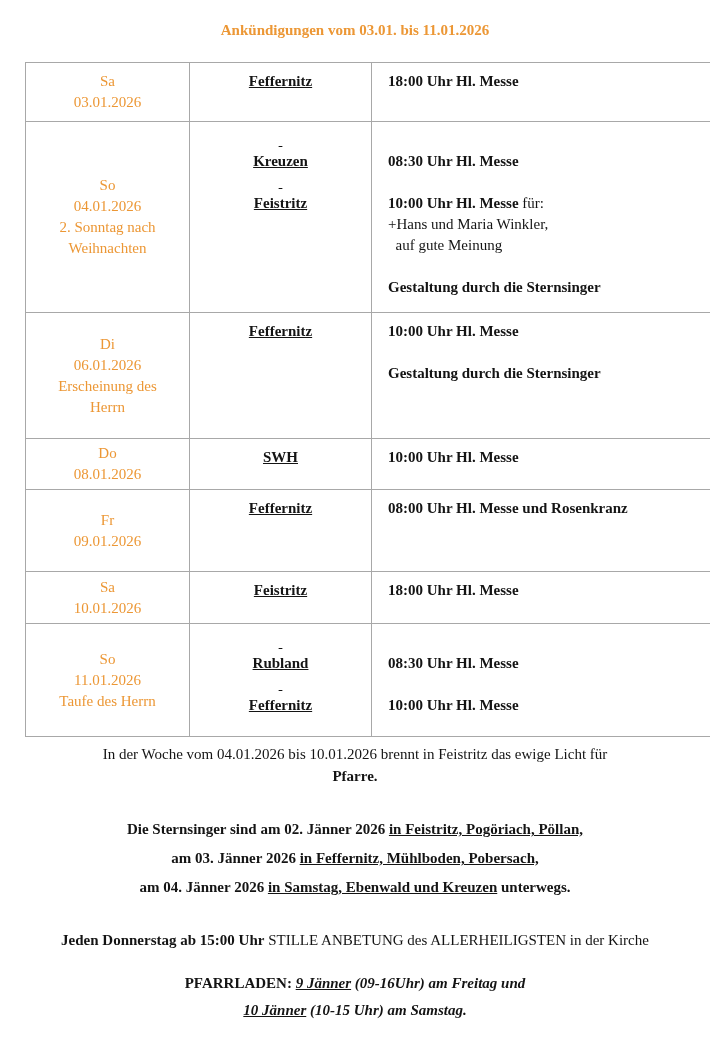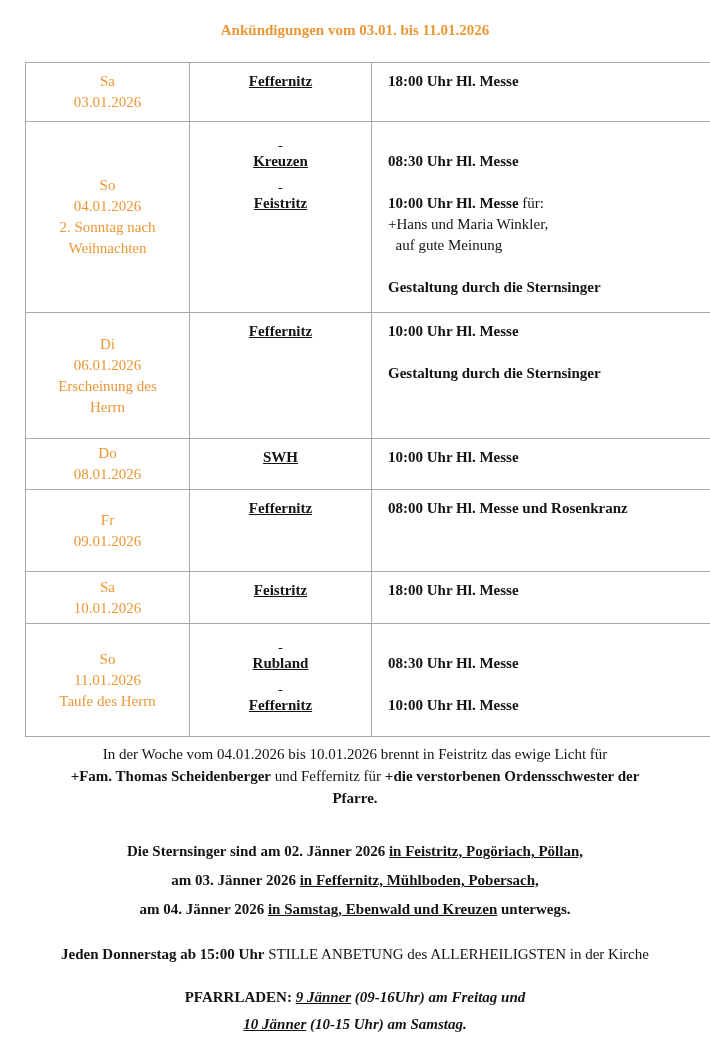--- a/index.html
+++ b/index.html
@@ -40,21 +40,21 @@
     width:317px;padding:8px 6px 8px 16px;
   }
   .line{white-space:pre-wrap;}
   .seg-b{font-weight:bold;}
   .seg-u{text-decoration:underline;}
   .seg-i{font-style:italic;}
   .notes{margin-top:6px;text-align:center;font-size:15px;}
   .note{margin:0 20px;}
   .note-ewige-licht{line-height:22px;margin-top:4px;}
   .note-sternsinger{line-height:29px;margin-top:28px;}
-  .note-anbetung{line-height:22px;margin-top:19px;}
+  .note-anbetung{line-height:22px;margin-top:27px;}
   .note-pfarrladen{line-height:27px;margin-top:19px;}
 </style>
 </head>
 <body>
 
 <main>
   <h1 class="title">Ankündigungen vom 03.01. bis 11.01.2026</h1>
 
   <table class="ann">
     <tbody>
@@ -164,21 +164,20 @@
             <div class="line">&nbsp;</div>
             <div class="line"><span class="seg seg-b">10:00 Uhr Hl. Messe</span></div>
           </td>
         </tr>
       </tbody>
   </table>
 
   <section class="notes">
       <div class="note note-ewige-licht">
         <div class="line"><span class="seg">In der Woche vom 04.01.2026 bis 10.01.2026 brennt in Feistritz das ewige Licht für</span></div>
-        <div class="line"><span class="seg seg-b">+Fam. Thomas Scheidenberger</span><span class="seg"> und Feffernitz für </span><span class="seg seg-b">+die verstorbenen Ordensschwester der</span></div>
         <div class="line"><span class="seg seg-b">Pfarre.</span></div>
       </div>
       <div class="note note-sternsinger">
         <div class="line"><span class="seg seg-b">Die Sternsinger sind am 02. Jänner 2026 </span><span class="seg seg-b seg-u">in Feistritz, Pogöriach, Pöllan,</span></div>
         <div class="line"><span class="seg seg-b">am 03. Jänner 2026 </span><span class="seg seg-b seg-u">in Feffernitz, Mühlboden, Pobersach,</span></div>
         <div class="line"><span class="seg seg-b">am 04. Jänner 2026 </span><span class="seg seg-b seg-u">in Samstag, Ebenwald und Kreuzen</span><span class="seg seg-b"> unterwegs.</span></div>
       </div>
       <div class="note note-anbetung">
         <div class="line"><span class="seg seg-b">Jeden Donnerstag ab 15:00 Uhr</span><span class="seg"> STILLE ANBETUNG des ALLERHEILIGSTEN in der Kirche</span></div>
       </div>

